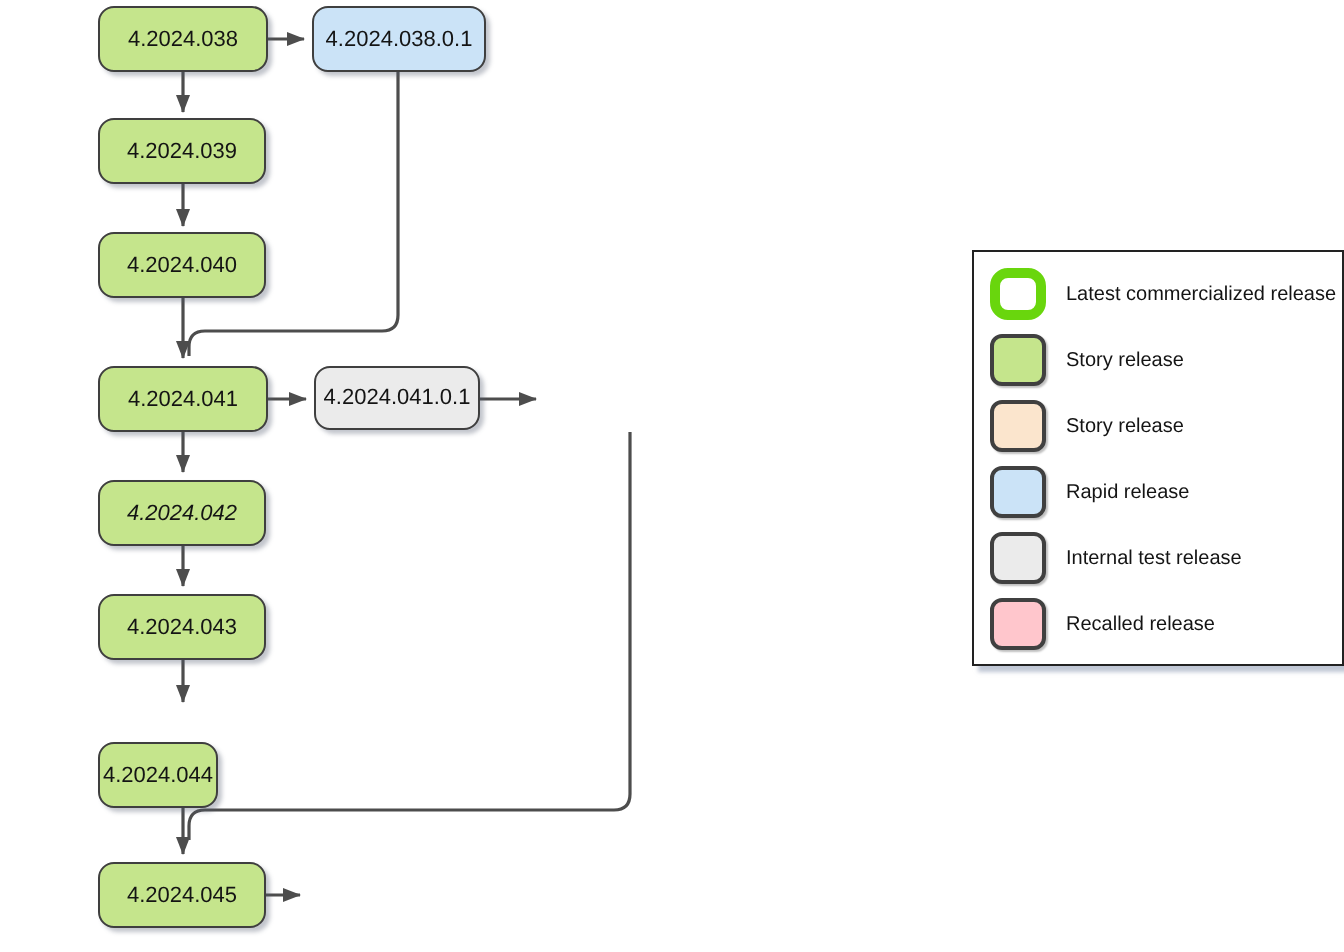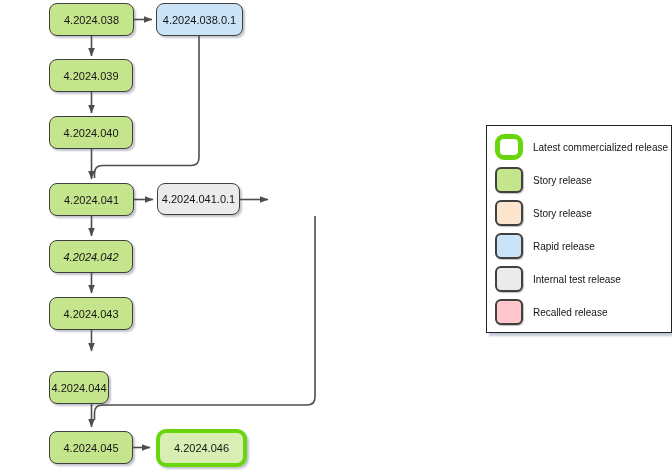--- a/index.html
+++ b/index.html
@@ -75,21 +75,20 @@
   <div class="node story" style="left:33px; top:3px; width:85px; height:33px;">4.2024.038</div>
   <div class="node rapid" style="left:140px; top:3px; width:87px; height:33px;text-align:right;">4.2024.038.0.1</div>
   <div class="node story" style="left:33px; top:59px; width:84px; height:33px;">4.2024.039</div>
   <div class="node story" style="left:33px; top:116px; width:84px; height:33px;">4.2024.040</div>
   <div class="node story" style="left:33px; top:183px; width:85px; height:33px;">4.2024.041</div>
   <div class="node internal_test" style="left:141px; top:183px; width:83px; height:32px;">4.2024.041.0.1</div>
   <div class="node story" style="left:33px; top:240px; width:84px; height:33px;font-style:italic;">4.2024.042</div>
   <div class="node story" style="left:33px; top:297px; width:84px; height:33px;">4.2024.043</div>
   <div class="node story" style="left:33px; top:371px; width:60px; height:33px;">4.2024.044</div>
   <div class="node story" style="left:33px; top:431px; width:84px; height:33px;">4.2024.045</div>
-  <div class="node story_latest" style="left:140px; top:429px; width:91px; height:38px;">4.2024.046</div>
 
   <div class="legend">
     <div class="legend-row" style="top:41px;">
       <span class="swatch story"></span>
       <span class="legend-label">Story release</span>
     </div>
     <div class="legend-row" style="top:8px;">
       <span class="swatch latest"></span>
       <span class="legend-label">Latest commercialized release</span>
     </div>

